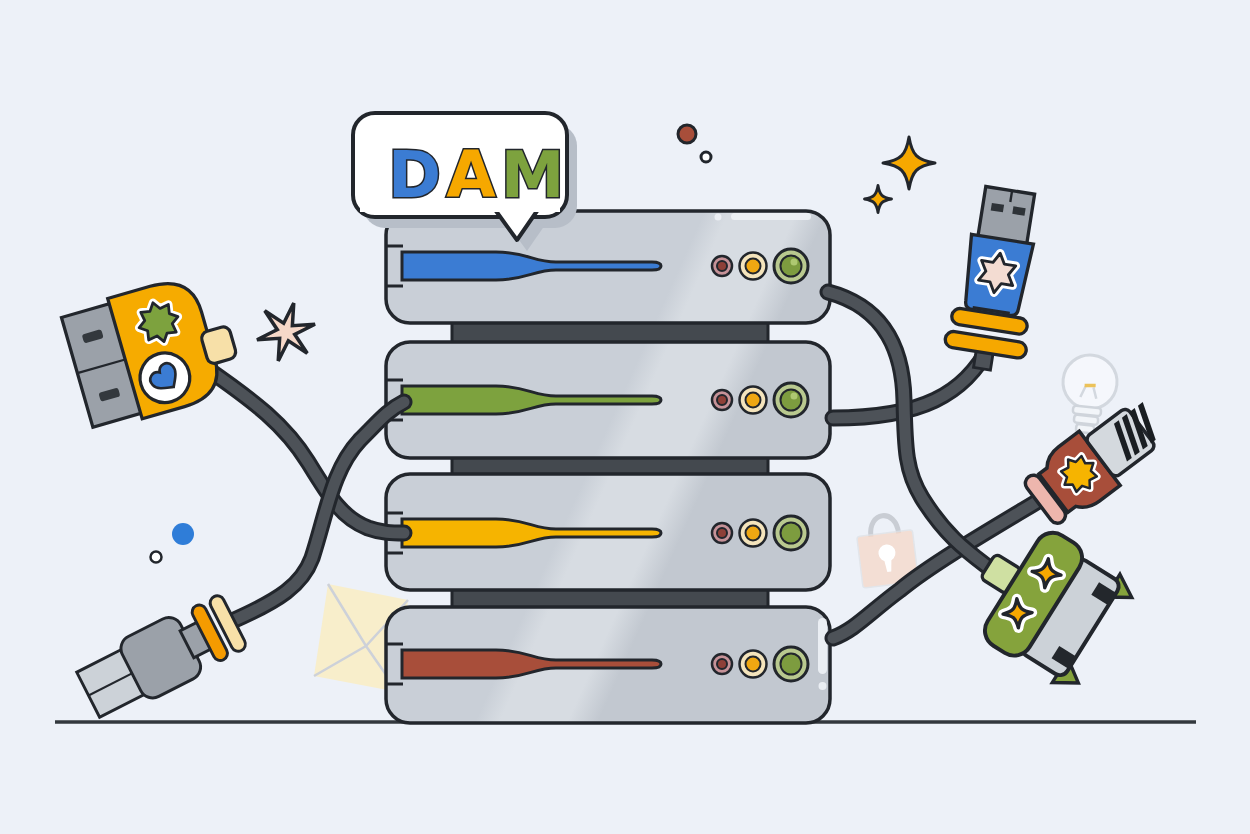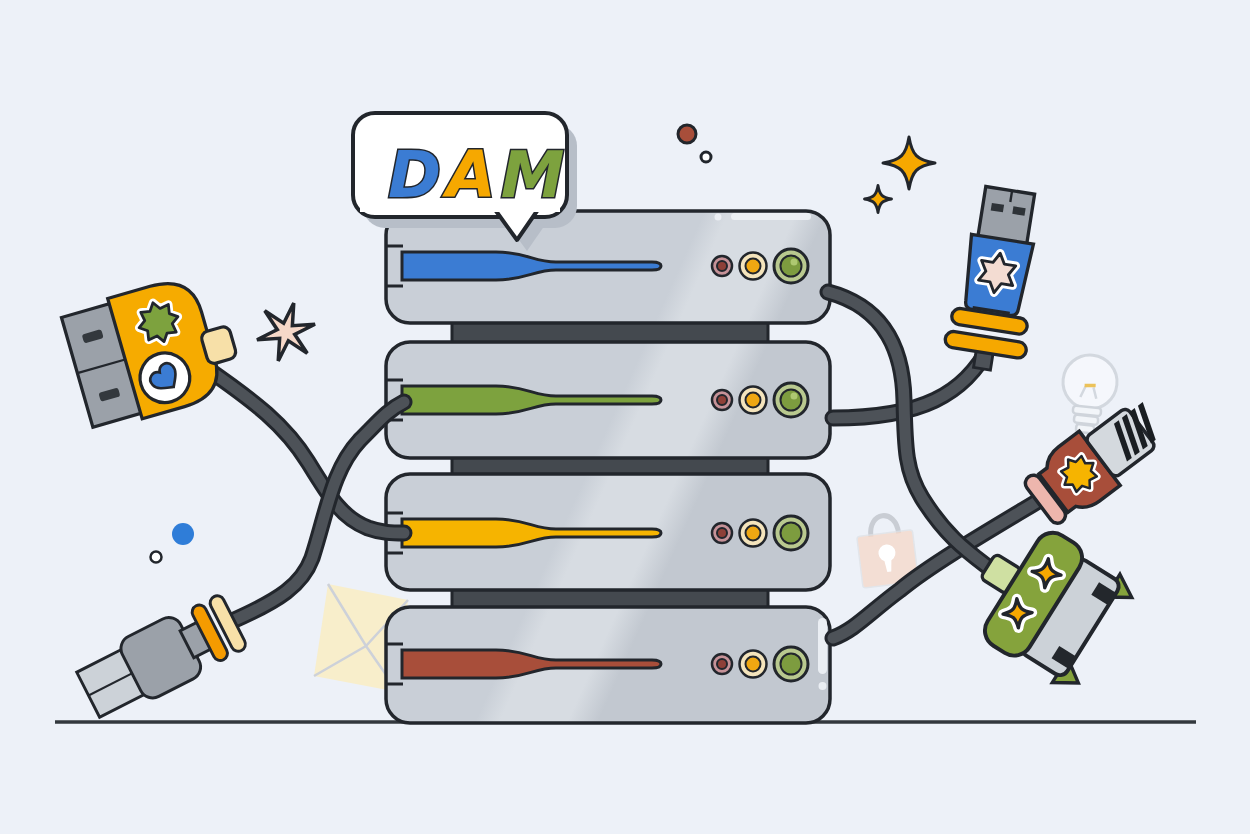--- a/index.html
+++ b/index.html
@@ -1,17 +1,17 @@
 <!DOCTYPE html>
 <html style="--background: #edf1f8; --ink: #22262c; --cable_gray: #4d5258; --panel_dark: #44494f; --metal_gray: #9ba1a9; --metal_light: #ccd2d8; --blue: #3b7cd3; --green: #7da23e; --yellow: #f6a800; --red_brown: #a84e3a; --cream: #f7e0a8; --light_green: #cfe0a2; --pink_band: #edb6ad; --soft_pink: #f6d8c8; --envelope: #f8eecb; --shadow_gray: #b7bec8; --pale_outline: #d3d8df; --led_ring_red: #c69298; --led_red: #8e4038; --led_ring_yellow: #f4e4bc; --led_yellow: #efa712; --led_ring_green: #b9c98f; --led_green: #7d9c3f; --server_gray: #c9cfd7; --server_gray_light: #d7dce2; --server_gray_dark: #c2c8d0; --ground: #33383e;"><head>
 <meta charset="utf-8">
 <style>
   html,body{margin:0;padding:0;background:#edf1f8;}
   .stage{position:relative;width:1250px;height:834px;overflow:hidden;
-         font-family:"DejaVu Sans","Liberation Sans",sans-serif;font-style:italic;}
+         font-family:"DejaVu Sans","Liberation Sans",sans-serif;}
   svg{display:block;}
   
   .f-blue{fill:var(--blue);}        .f-green{fill:var(--green);}
   .f-yellow{fill:var(--yellow);}    .f-red{fill:var(--red_brown);}
   .f-cream{fill:var(--cream);}      .f-metal{fill:var(--metal_gray);}
   .f-metal-light{fill:var(--metal_light);} .f-panel{fill:var(--panel_dark);}
   .f-white{fill:#ffffff;}
   .f-lgreen{fill:var(--light_green);} .f-pink{fill:var(--pink_band);}
   .f-softpink{fill:var(--soft_pink);} .f-envelope{fill:var(--envelope);}
   .f-shadow{fill:var(--shadow_gray);} .f-vent{fill:#eef1f5;opacity:.92;}

